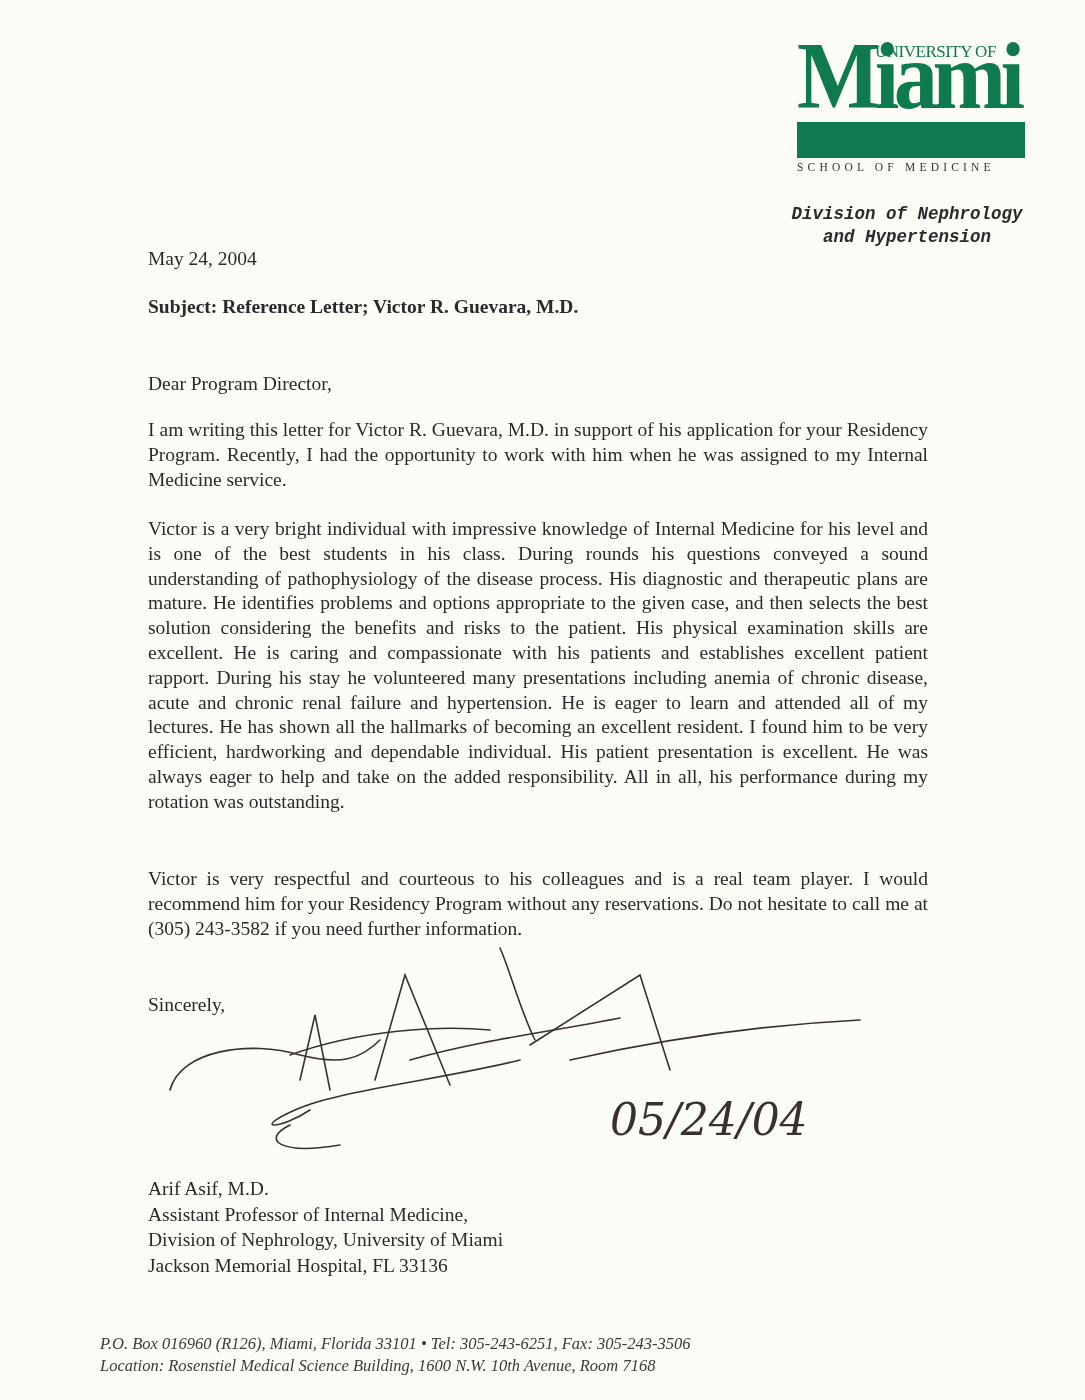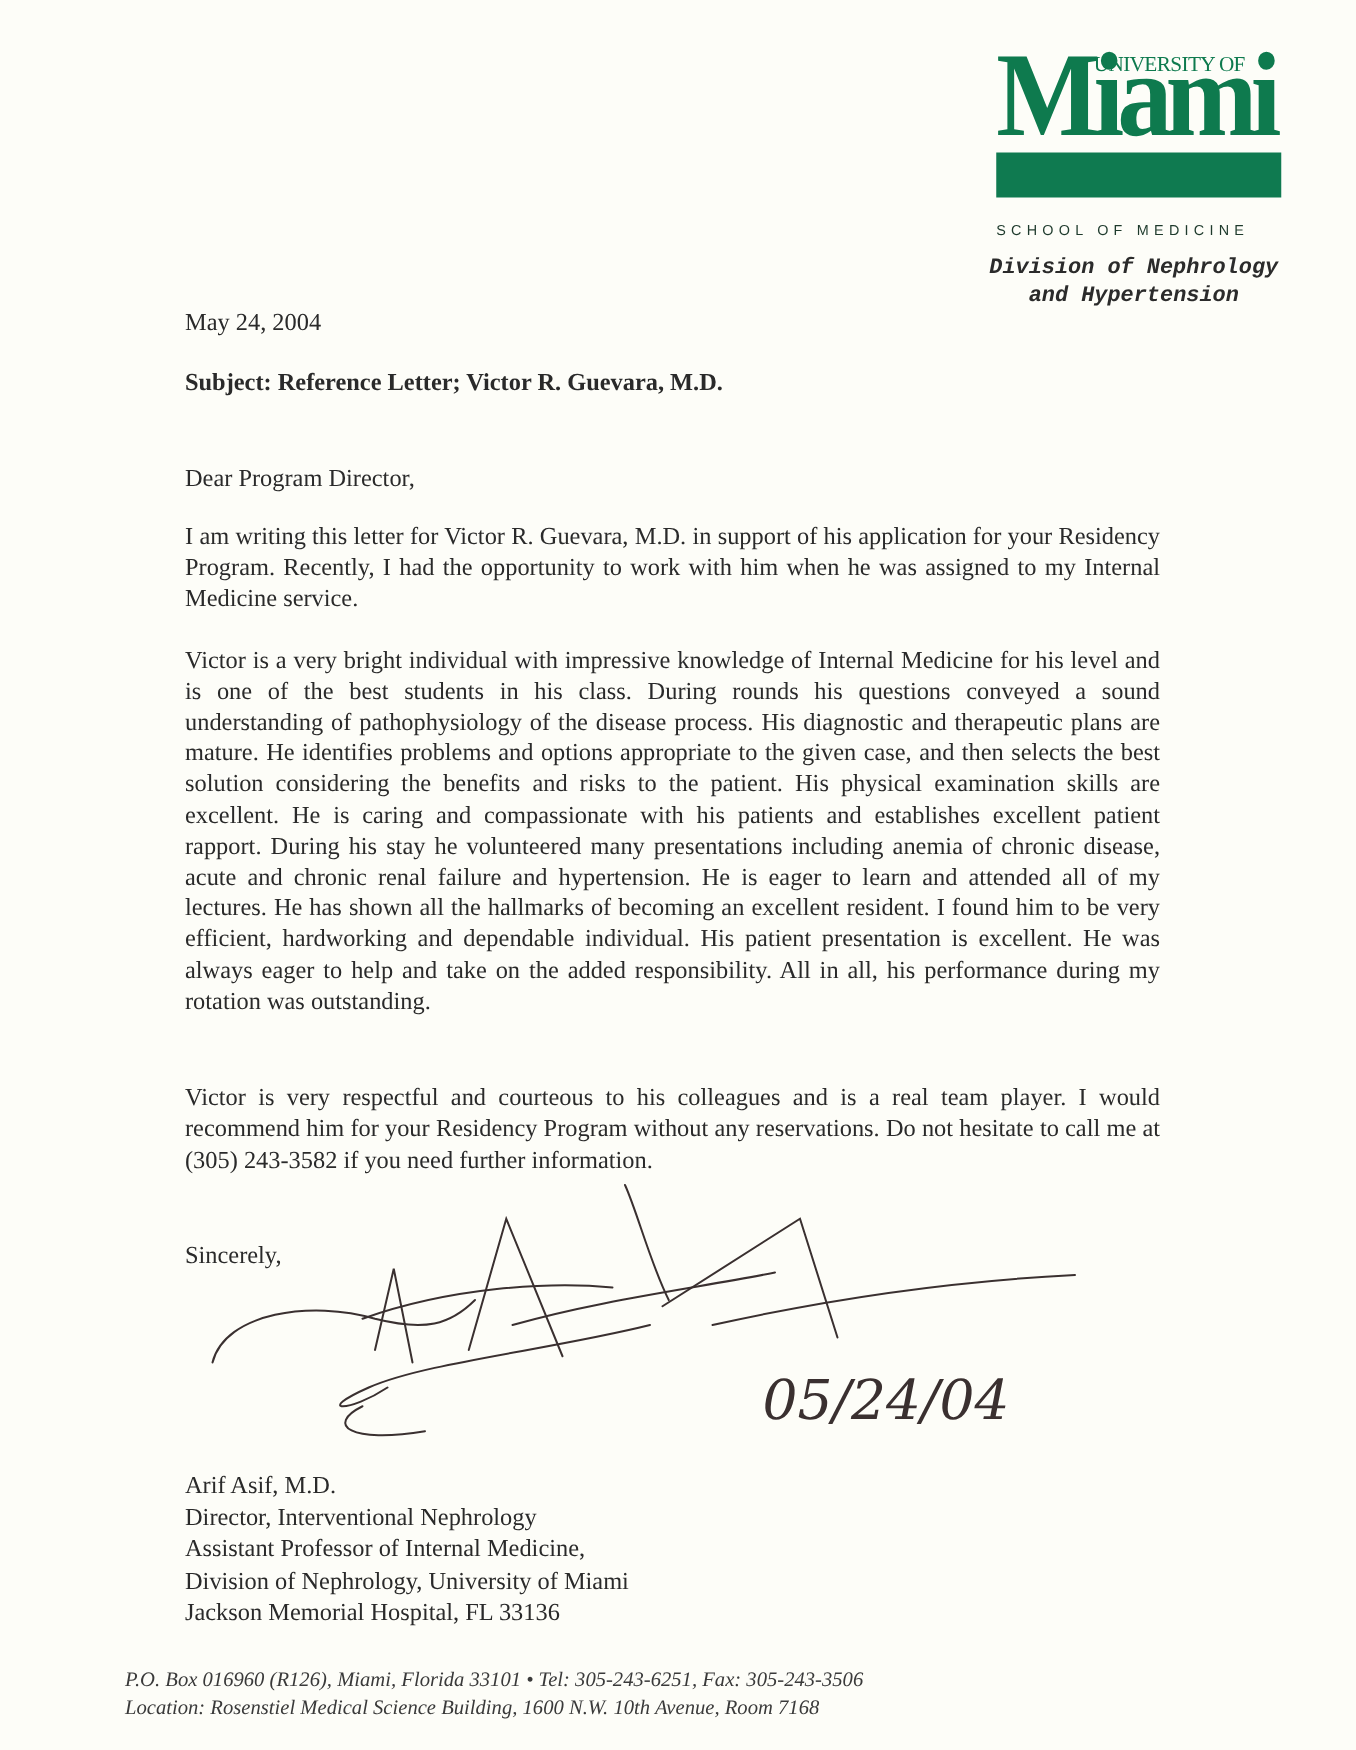--- a/index.html
+++ b/index.html
@@ -17,22 +17,22 @@
     font-size: 96px; letter-spacing: -6px; color: #0e7a4e; line-height: 1;
     transform: scaleX(0.92); transform-origin: left top;
   }
   .logo-univ {
     position: absolute; left: 78px; top: 2px;
     font-family: "Liberation Serif", serif; font-size: 17px;
     color: #0e7a4e; letter-spacing: -0.5px;
   }
   .logo-bar { height: 36px; background: #0f7a50; margin-top: 0px; }
   .logo-school {
-    font-family: Liberation Sans, sans-serif; font-size: 11.5px;
-    letter-spacing: 4.2px; color: #1e3a2c; margin-top: 21px; white-space: nowrap;
+    font-family: Liberation Serif, serif; font-size: 11.5px;
+    letter-spacing: 4.2px; color: #1e3a2c; margin-top: 3px; white-space: nowrap;
   }
   .division {
     position: absolute; left: 790px; top: 203px; width: 234px; text-align: center;
     font-family: Liberation Mono, monospace; font-style: italic; font-weight: bold;
     font-size: 17.5px; line-height: 23px; color: #2b2b2b;
   }
   .text { position: absolute; left: 148px; width: 780px; font-size: 19.5px; line-height: 24.8px; }
   .date { top: 247px; }
   .subject { top: 295px; font-weight: bold; }
   .salutation { top: 372px; }
@@ -88,20 +88,19 @@
   <path d="M340 18 C 350 40, 360 80, 375 110"></path>
   <path d="M370 115 L 480 45 L 510 140"></path>
   <path d="M410 130 C 500 110, 600 95, 700 90"></path>
   <path d="M150 180 C 120 200, 90 200, 135 180 C 180 160, 280 150, 360 130"></path>
   <path d="M130 195 C 100 210, 120 225, 180 215"></path>
   <text x="450" y="205" font-family="DejaVu Serif, serif" font-size="44" fill="#3a3030" stroke="none" font-style="italic">05/24/04</text>
 </svg>
 
 <div class="text sig-block">
   <div>Arif Asif, M.D.</div>
-  <div>Director, Interventional Nephrology</div>
   <div>Assistant Professor of Internal Medicine,</div>
   <div>Division of Nephrology, University of Miami</div>
   <div>Jackson Memorial Hospital, FL 33136</div>
 </div>
 
 <div class="footer footer-1">P.O. Box 016960 (R126), Miami, Florida 33101  •  Tel: 305-243-6251, Fax: 305-243-3506</div>
 <div class="footer footer-2">Location: Rosenstiel Medical Science Building, 1600 N.W. 10th Avenue, Room 7168</div>
 
 </body></html>

